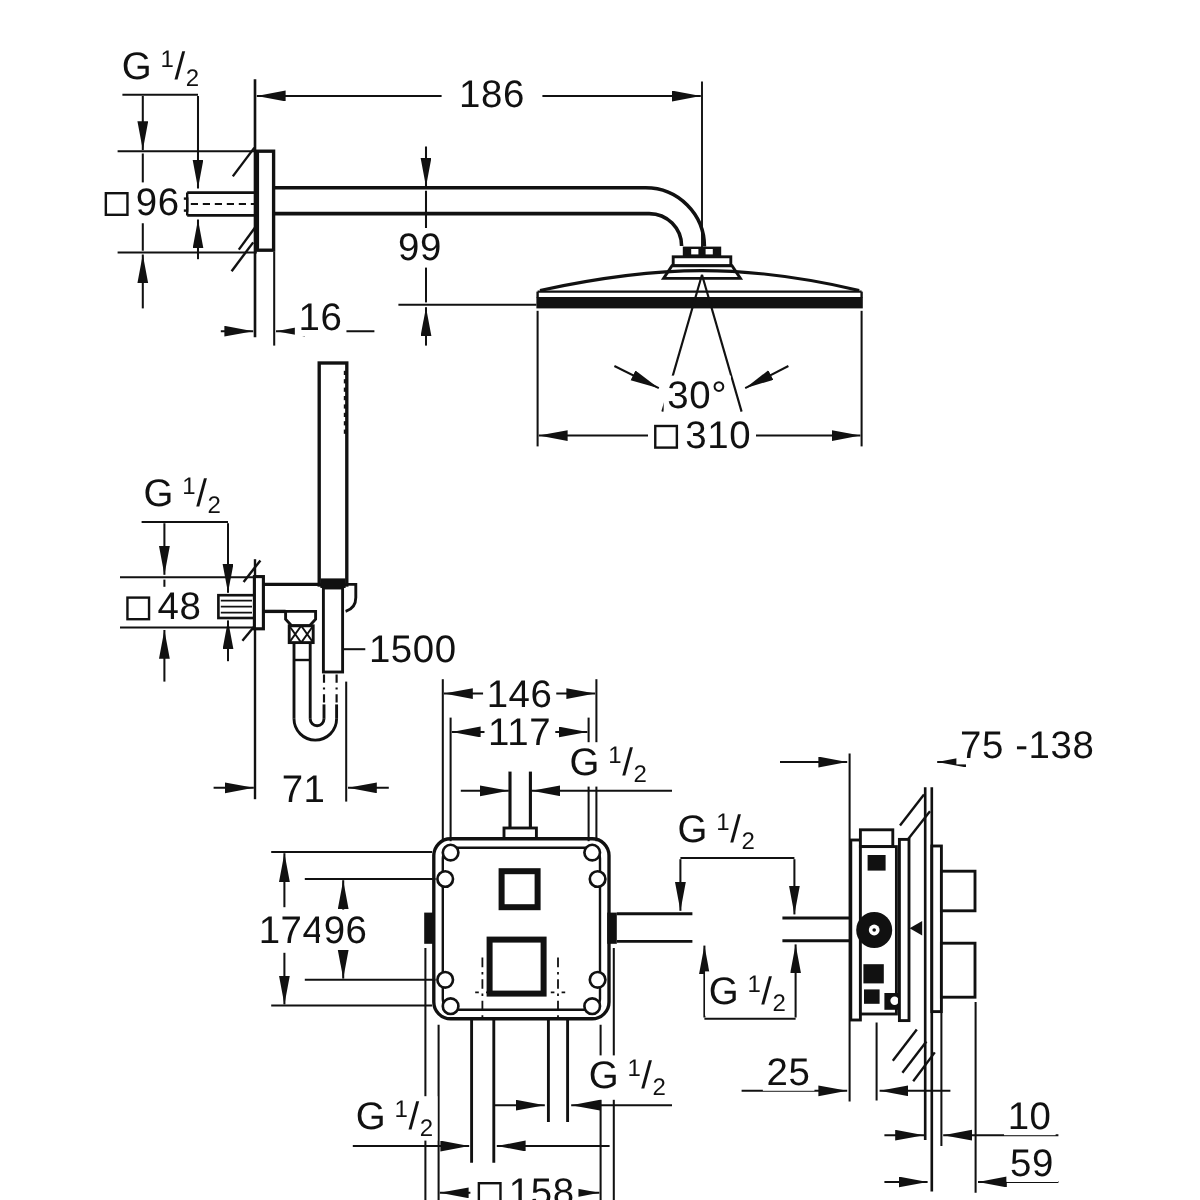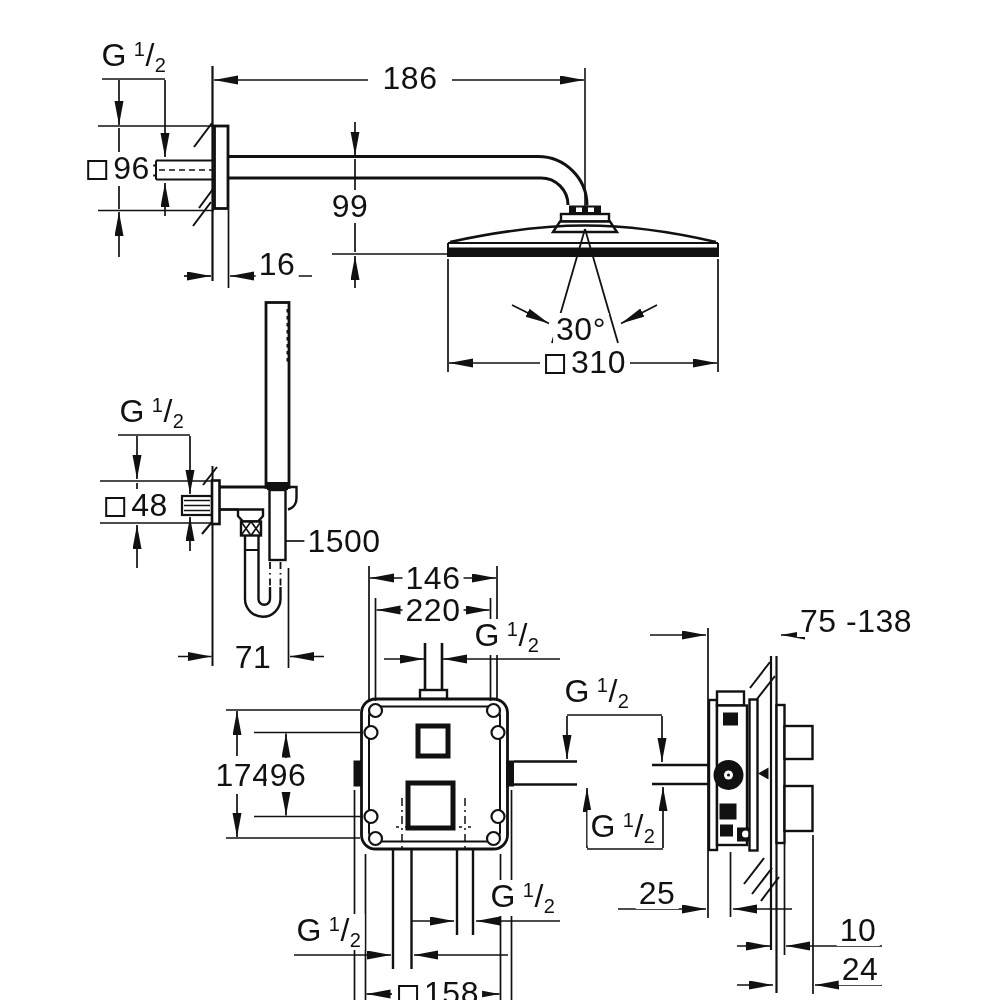--- a/index.html
+++ b/index.html
@@ -284,39 +284,39 @@
     <line x1="882" y1="908" x2="786" y2="908" marker-end="url(#ah)"></line>
     <line x1="737" y1="947" x2="773" y2="947" marker-end="url(#ah)"></line>
     <line x1="882" y1="947" x2="815" y2="947" marker-end="url(#ah)"></line>
   </g>
 </svg>
 
 <div class="dim-label" style="left:134px;top:19px">G <span class="fr-sup">1</span>/<span class="fr-sub">2</span></div>
 <div class="dim-label" style="left:410px;top:40px">186</div>
 <div class="dim-label" style="left:118px;top:130px"><span class="sqbox"></span>96</div>
 <div class="dim-label" style="left:350px;top:168px">99</div>
-<div class="dim-label" style="left:277px;top:226px">16</div>
+<div class="dim-label" style="left:267px;top:226px">16</div>
 <div class="dim-label" style="left:581px;top:291px">30°</div>
 <div class="dim-label" style="left:585px;top:324px"><span class="sqbox"></span>310</div>
 
 <div class="dim-label" style="left:152px;top:375px">G <span class="fr-sup">1</span>/<span class="fr-sub">2</span></div>
 <div class="dim-label" style="left:136px;top:467px"><span class="sqbox"></span>48</div>
 <div class="dim-label" style="left:344px;top:503px">1500</div>
 <div class="dim-label" style="left:253px;top:619px">71</div>
 
 <div class="dim-label" style="left:433px;top:540px">146</div>
-<div class="dim-label" style="left:433px;top:572px">220</div>
+<div class="dim-label" style="left:433px;top:572px">117</div>
 <div class="dim-label" style="left:507px;top:599px">G <span class="fr-sup">1</span>/<span class="fr-sub">2</span></div>
 <div class="dim-label" style="left:243px;top:737px">174</div>
 <div class="dim-label" style="left:288px;top:737px">96</div>
 <div class="dim-label" style="left:597px;top:655px">G <span class="fr-sup">1</span>/<span class="fr-sub">2</span></div>
 <div class="dim-label" style="left:623px;top:790px">G <span class="fr-sup">1</span>/<span class="fr-sub">2</span></div>
 <div class="dim-label" style="left:329px;top:894px">G <span class="fr-sup">1</span>/<span class="fr-sub">2</span></div>
 <div class="dim-label" style="left:523px;top:860px">G <span class="fr-sup">1</span>/<span class="fr-sub">2</span></div>
 <div class="dim-label" style="left:438px;top:955px"><span class="sqbox"></span>158</div>
 <div class="dim-label" style="left:437px;top:987px">180</div>
 
 <div class="dim-label" style="left:856px;top:583px">75 -138</div>
 <div class="dim-label" style="left:657px;top:855px">25</div>
 <div class="dim-label" style="left:858px;top:892px">10</div>
-<div class="dim-label" style="left:860px;top:931px">24</div>
+<div class="dim-label" style="left:860px;top:931px">59</div>
 
 </div>
 
 </body></html>

